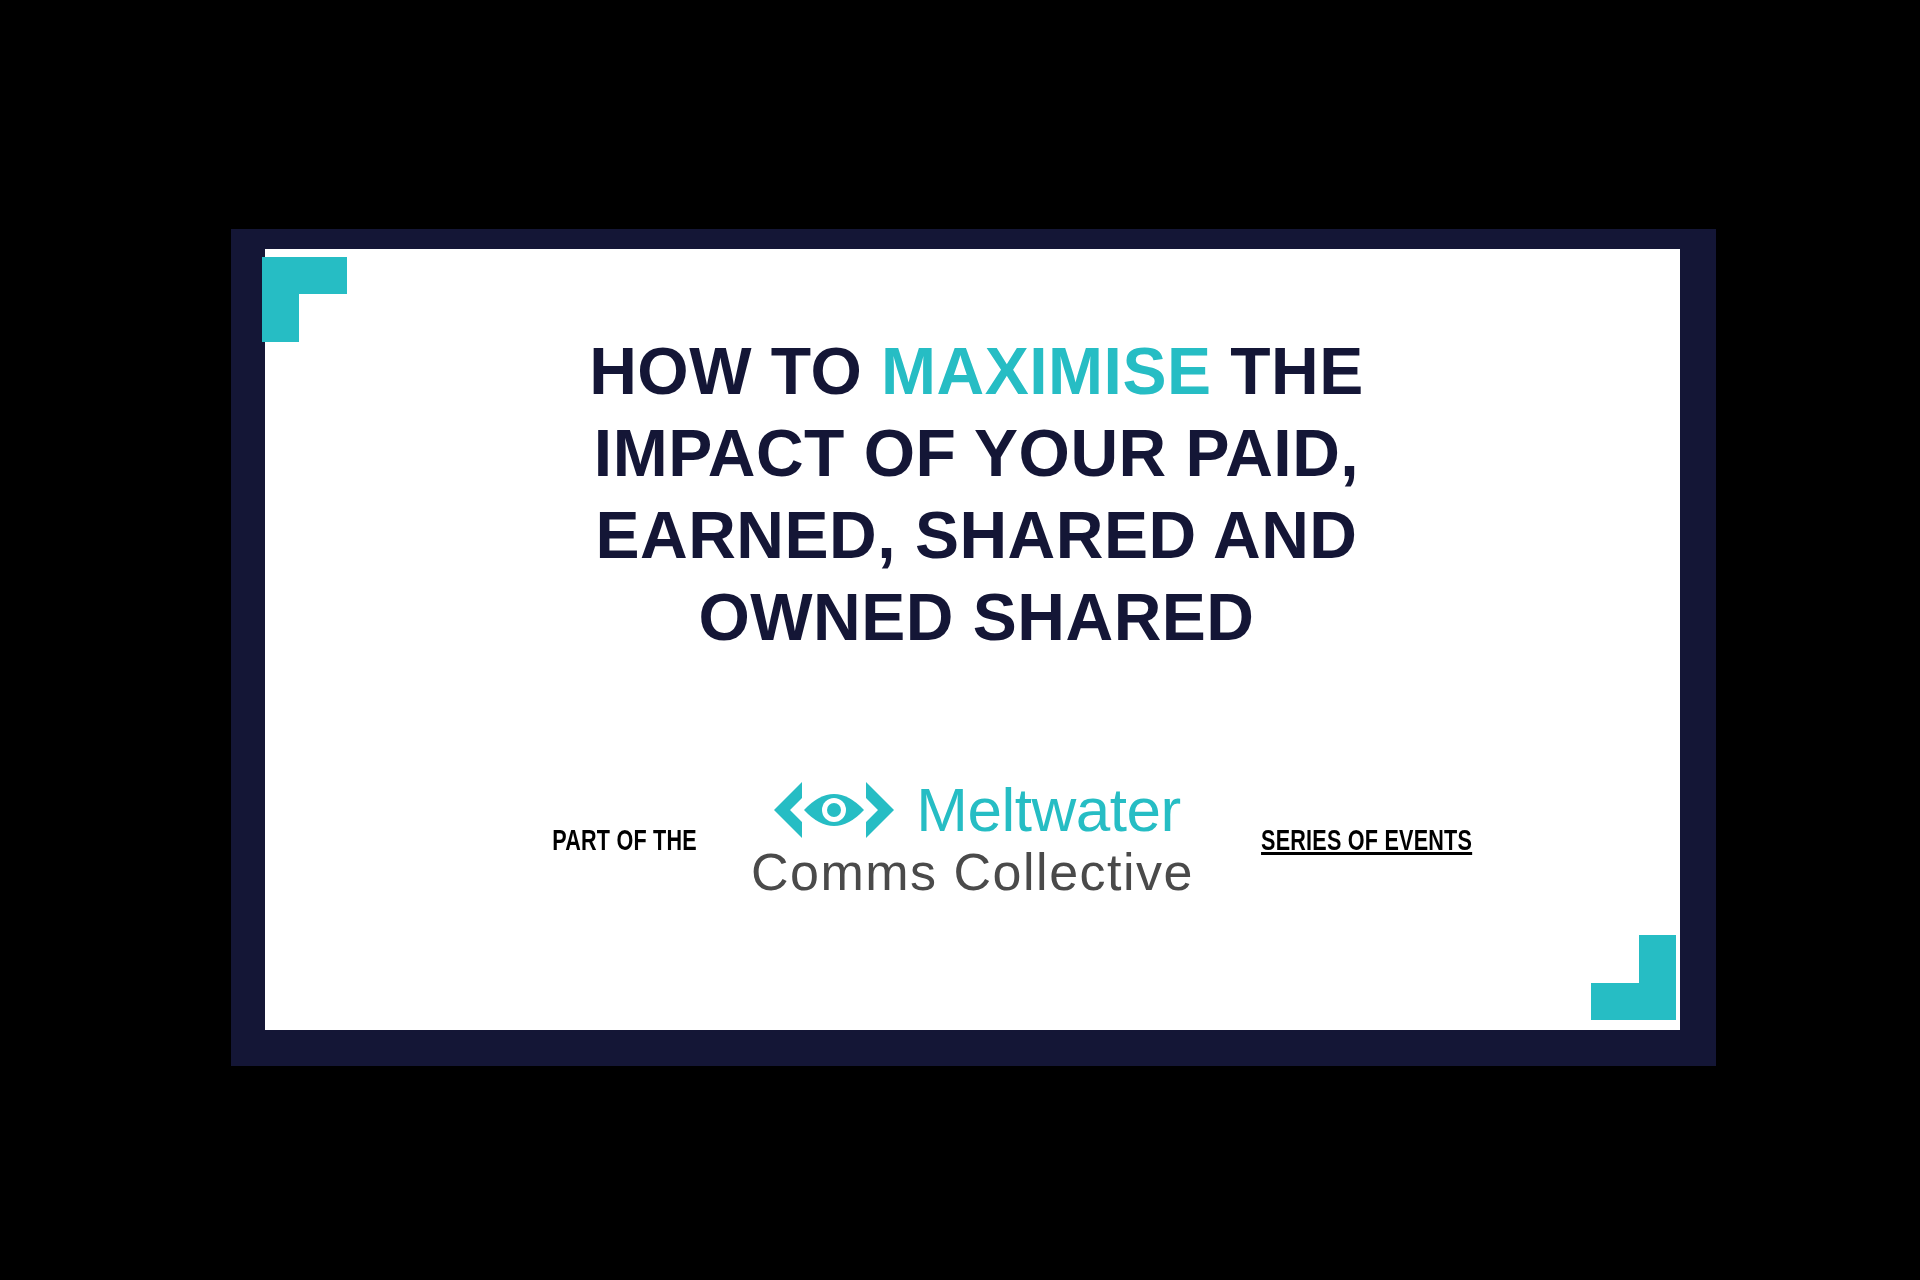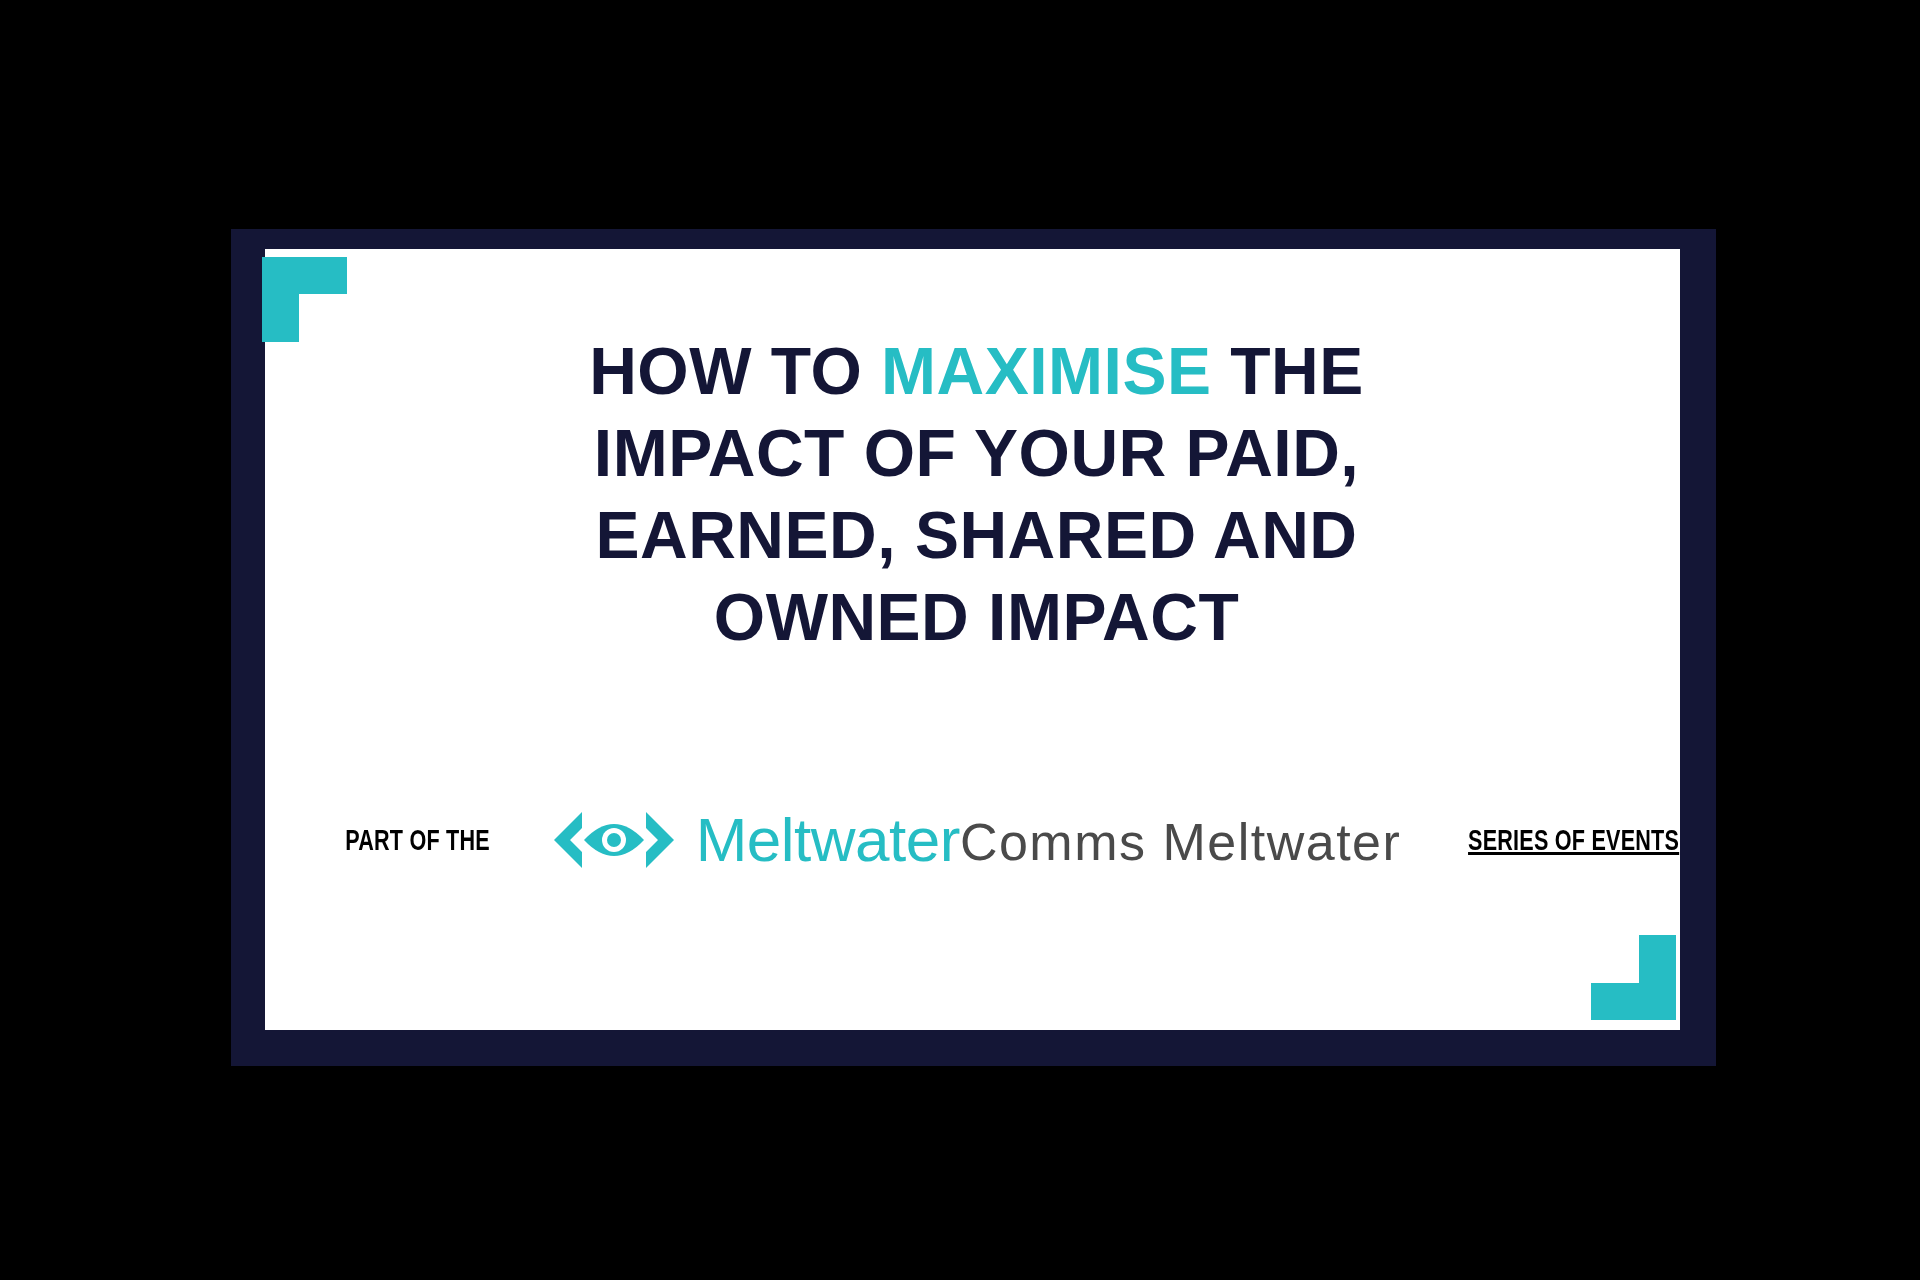--- a/index.html
+++ b/index.html
@@ -130,22 +130,22 @@
     width: 210px;
     display: flex;
     justify-content: center;
     align-items: center;
   }
   .brand-side-wrap.left { justify-content: flex-end; }
   .brand-side-wrap.right { justify-content: flex-start; text-decoration: underline; }
 
   .logo-stack {
     display: flex;
-    flex-direction: row;
-    align-items: flex-end;
+    flex-direction: column;
+    align-items: center;
     margin: 0 26px;
   }
 
   .logo-top {
     display: flex;
     align-items: center;
     gap: 12px;
   }
 
   .eye-icon {
@@ -188,21 +188,21 @@
 
   <div class="corner-br">
     <div class="bar-h"></div>
     <div class="bar-v"></div>
   </div>
 
   <div class="title-block">
     <div class="title-line"><span>HOW TO </span><span class="hl">MAXIMISE</span><span> THE</span></div>
     <div class="title-line">IMPACT OF YOUR PAID,</div>
     <div class="title-line">EARNED, SHARED AND</div>
-    <div class="title-line">OWNED IMPACT</div>
+    <div class="title-line">OWNED SHARED</div>
   </div>
 
   <div class="brand-row">
 
     <div class="brand-side-wrap left">
       <div class="brand-side">PART OF THE</div>
     </div>
 
     <div class="logo-stack">
       <div class="logo-top">
@@ -212,21 +212,21 @@
 
           <path d="M 102 2 L 130 30 L 102 58 L 102 42 L 114 30 L 102 18 Z" fill="#26BDC4"></path>
 
           <path d="M 40 30 Q 70 -2 100 30 Q 70 62 40 30 Z" fill="#26BDC4"></path>
 
           <circle cx="70" cy="30" r="12" fill="#ffffff"></circle>
           <circle cx="70" cy="30" r="7" fill="#26BDC4"></circle>
         </svg>
         <span class="wordmark">Meltwater</span>
       </div>
-      <div class="sub-wordmark">Comms Meltwater</div>
+      <div class="sub-wordmark">Comms Collective</div>
     </div>
 
     <div class="brand-side-wrap right">
       <div class="brand-side">SERIES OF EVENTS</div>
     </div>
 
   </div>
 
 </div>
 

